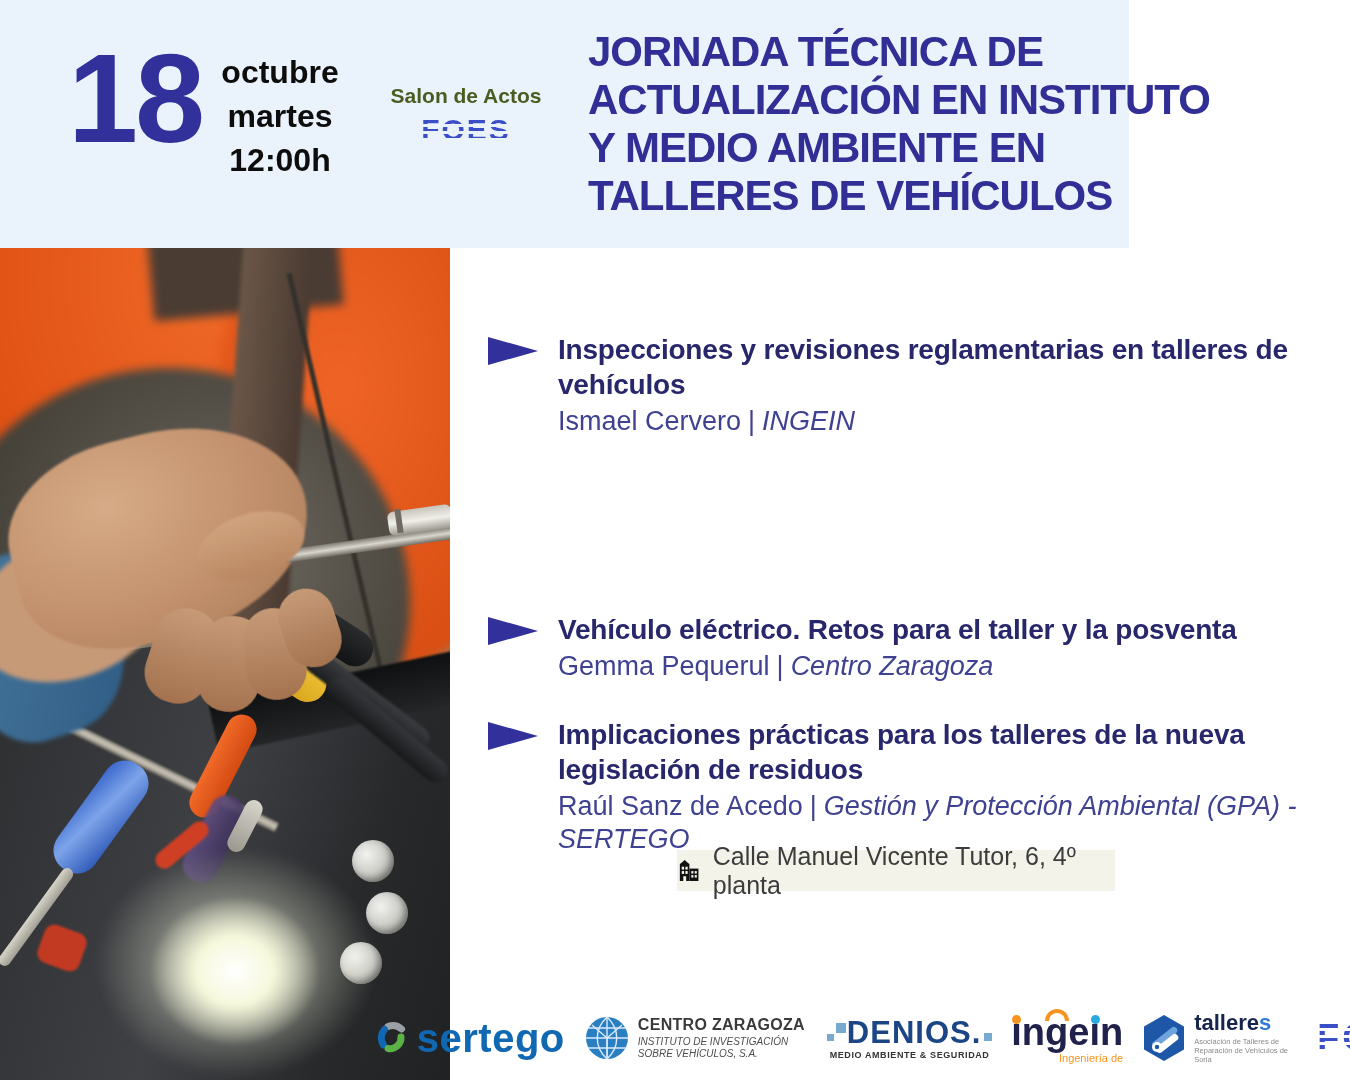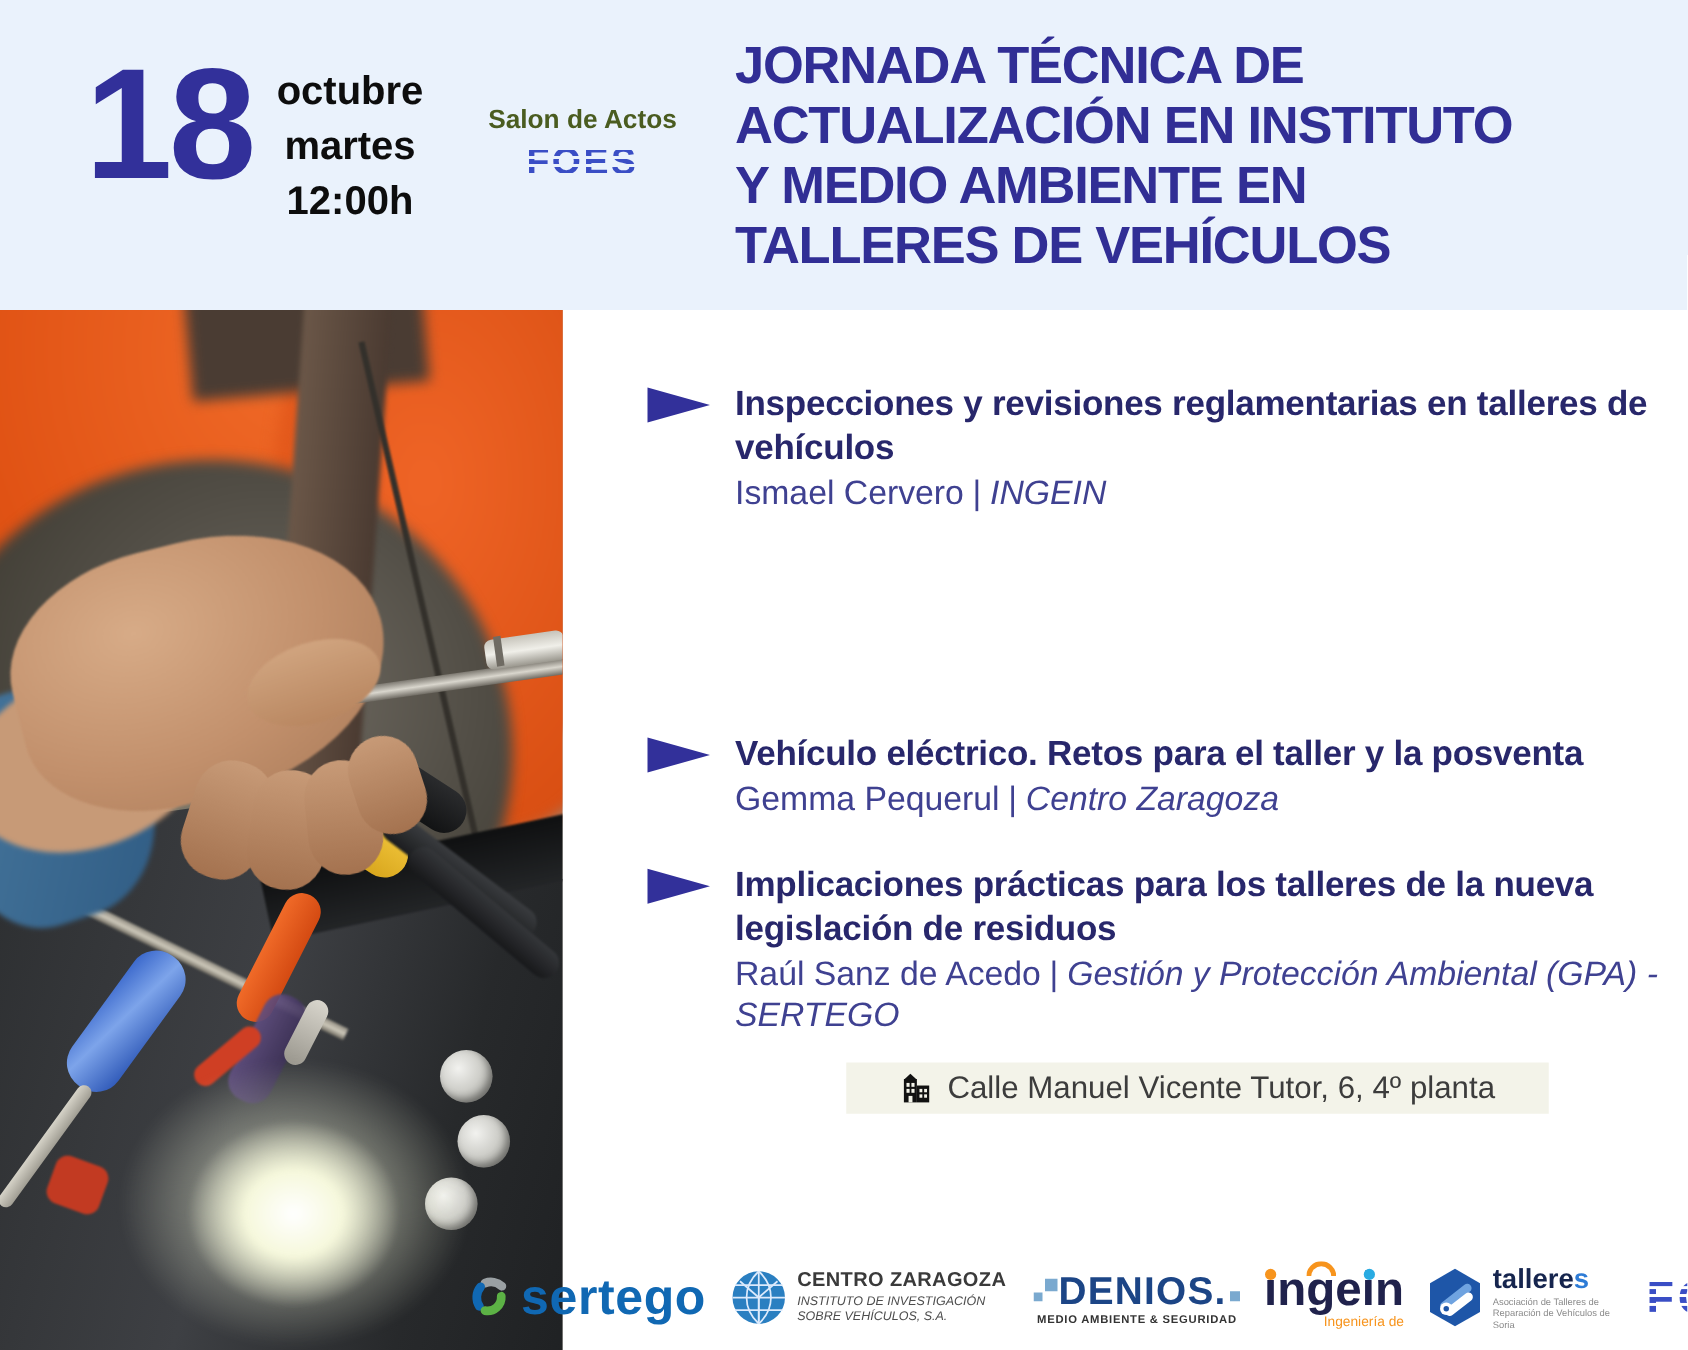--- a/index.html
+++ b/index.html
@@ -1,21 +1,21 @@
 <!DOCTYPE html>
 <html style="--header-bg: #eaf2fc; --accent: #32309a; --title: #312e95; --item-title: #28276b; --speaker: #3f4191; --venue-green: #4a5c20; --foes-blue: #3a4ec5; --bar-bg: #f3f3e9; --bar-text: #3c3c3c; --pill-bg: #cfe2f6; --pill-text: #0f1528; --sertego-blue: #1068b3; --sertego-green: #5cb245; --cz-blue: #2a7fc1; --denios-blue: #1c4586; --denios-pixel: #7aa9cf; --ingein-navy: #20224c; --ingein-orange: #f7941d; --ingein-cyan: #29abe2; --talleres-blue: #1e56a8; --talleres-text: #16254e; --talleres-accent: #2e7cd6;"><head>
 <meta charset="utf-8">
 <style>
   html,body{margin:0;padding:0;background:#fff;}
   .poster{
     position:relative;width:1350px;height:1080px;overflow:hidden;background:#ffffff;
     font-family:"Liberation Sans","DejaVu Sans",sans-serif;
   }
   
-  .hdr{position:absolute;left:0;top:0;width:1350px;height:248px;background:var(--header-bg,#eaf2fc);}
+  .hdr{position:absolute;left:0;top:0;width:1129px;height:248px;background:var(--header-bg,#eaf2fc);}
   .date-day{
     position:absolute;left:68px;top:36px;font-size:126px;font-weight:800;line-height:1;
     letter-spacing:-3px;color:var(--accent,#32309a);
   }
   .date-lines{
     position:absolute;left:196px;top:50px;width:168px;text-align:center;
     font-size:32px;line-height:44px;font-weight:700;color:#0d0d0d;
   }
   .venue-wrap{position:absolute;left:378px;top:84px;width:176px;text-align:center;}
   .venue{font-size:21px;font-weight:700;color:var(--venue-green,#4a5c20);margin-bottom:5px;}
@@ -93,32 +93,32 @@
   .p-wrenchrod{left:255px;top:292px;width:200px;height:13px;border-radius:6px;transform:rotate(-8deg);
     background:linear-gradient(#7e7a72,#d9d6cd 50%,#6f6b63);}
   .p-socket{left:388px;top:260px;width:64px;height:24px;border-radius:6px;transform:rotate(-8deg);
     background:linear-gradient(#c6c3ba,#f0efe9 50%,#9a978e);}
   .p-socketring{left:396px;top:261px;width:6px;height:24px;background:#6f6b63;transform:rotate(-8deg);}
   .p-knob{left:212px;top:296px;width:34px;height:34px;border-radius:50%;
     background:radial-gradient(circle at 35% 35%,#9dc0ea,#4a79b8 70%,#2f5c97);}
   .p-thumb{left:196px;top:266px;width:110px;height:64px;border-radius:50%;transform:rotate(-18deg);
     background:linear-gradient(#d0a47f,#b98761);filter:blur(1px);}
   
-  .item{position:absolute;left:518px;width:824px;}
+  .item{position:absolute;left:488px;width:824px;margin-top:27px;}
   .item .tri{position:absolute;left:0;top:5px;width:0;height:0;
     border-left:50px solid var(--accent,#32309a);
     border-top:14px solid transparent;border-bottom:14px solid transparent;}
   .itxt{margin-left:70px;width:752px;}
   .ititle{font-size:28px;line-height:35px;font-weight:700;letter-spacing:-.2px;color:var(--item-title,#28276b);}
   .ispeaker{font-size:27px;line-height:33px;margin-top:3px;color:var(--speaker,#3f4191);}
   .ispeaker .sep{margin:0 7px;}
   .ispeaker .org{font-style:italic;}
   .it1{top:305px;} .it2{top:448px;} .it3{top:585px;} .it4{top:690px;}
   
-  .addr{position:absolute;left:677px;top:850px;width:562px;height:41px;background:var(--bar-bg,#f3f3e9);
+  .addr{position:absolute;left:677px;top:850px;width:438px;height:41px;background:var(--bar-bg,#f3f3e9);
     display:flex;align-items:center;justify-content:center;gap:11px;}
   .addr-text{font-size:25px;color:var(--bar-text,#3c3c3c);}
   .pill{position:absolute;left:721px;top:911px;width:392px;height:49px;border-radius:25px;
     background:var(--pill-bg,#cfe2f6);display:flex;align-items:center;justify-content:center;gap:11px;cursor:pointer;}
   .pill-text{font-size:24px;font-weight:700;color:var(--pill-text,#0f1528);}
   
   .sponsors{position:absolute;left:458px;top:1000px;width:886px;height:76px;
     display:flex;align-items:center;justify-content:center;gap:19px;}
   .logo{display:flex;align-items:center;}
   .sertego{gap:6px;}

